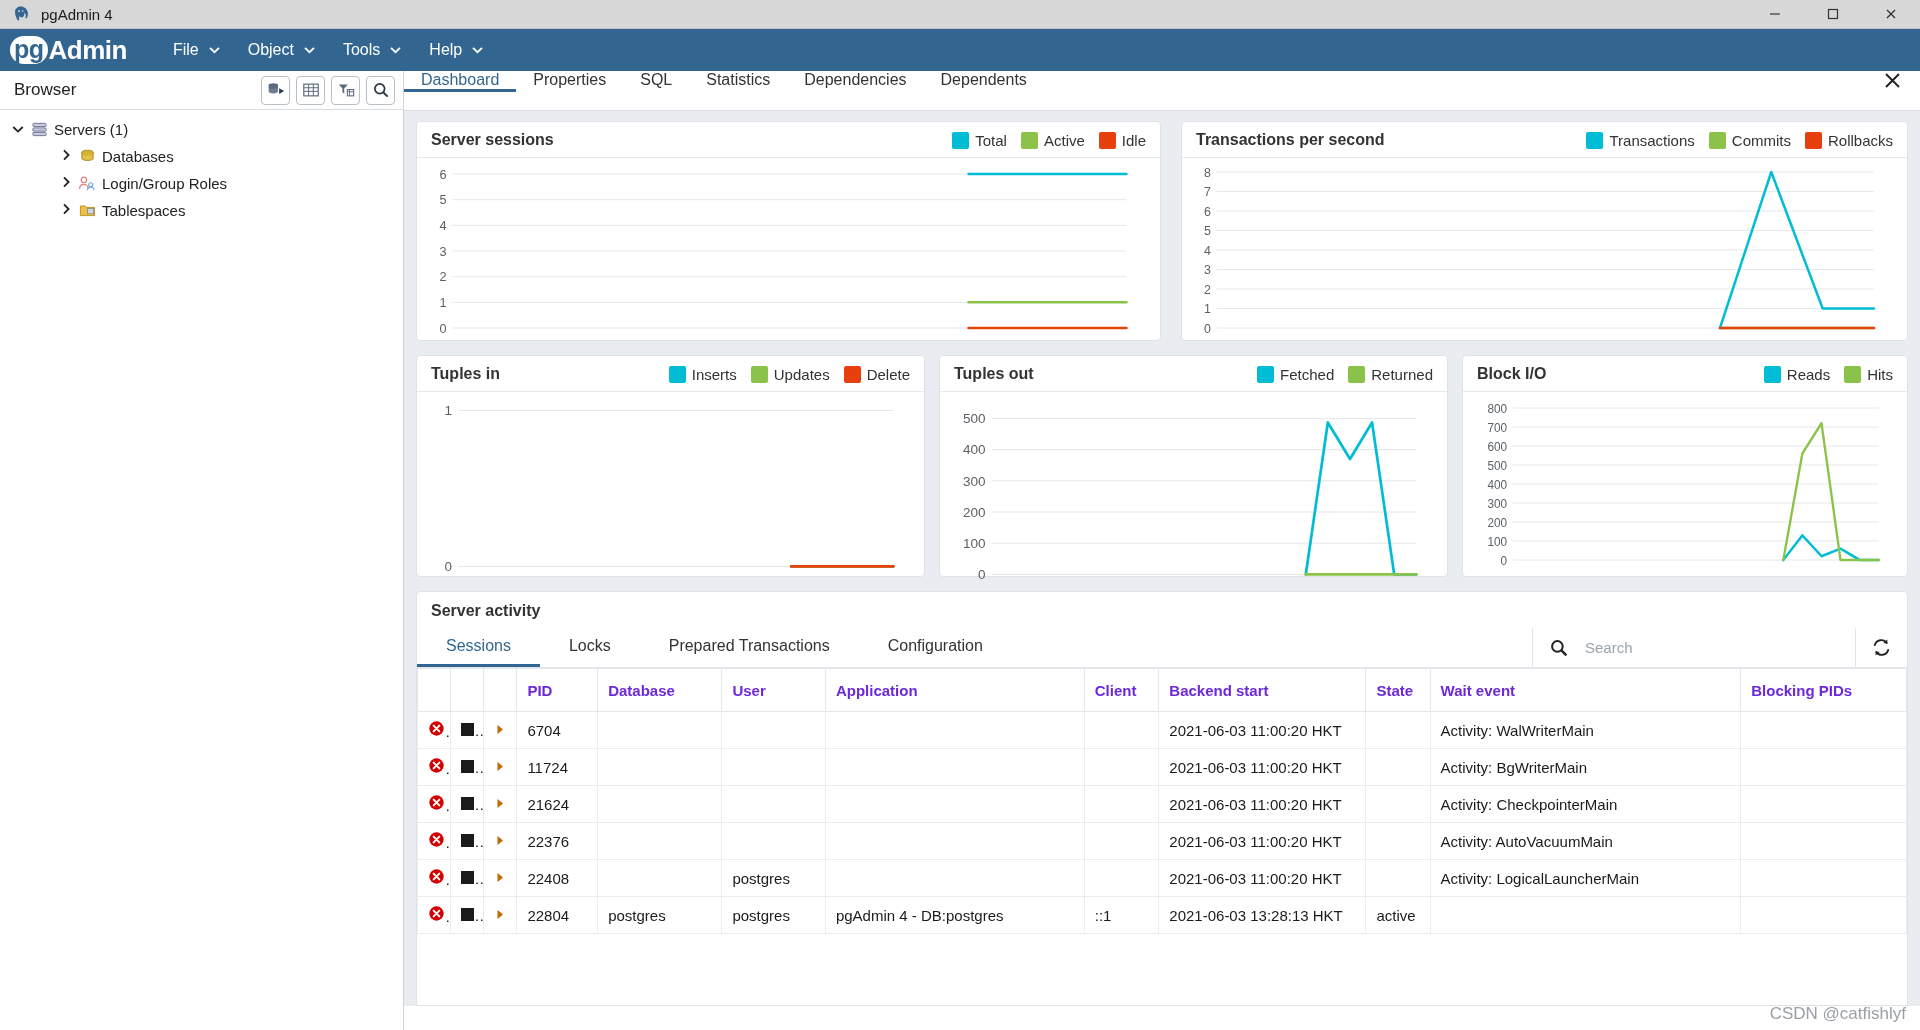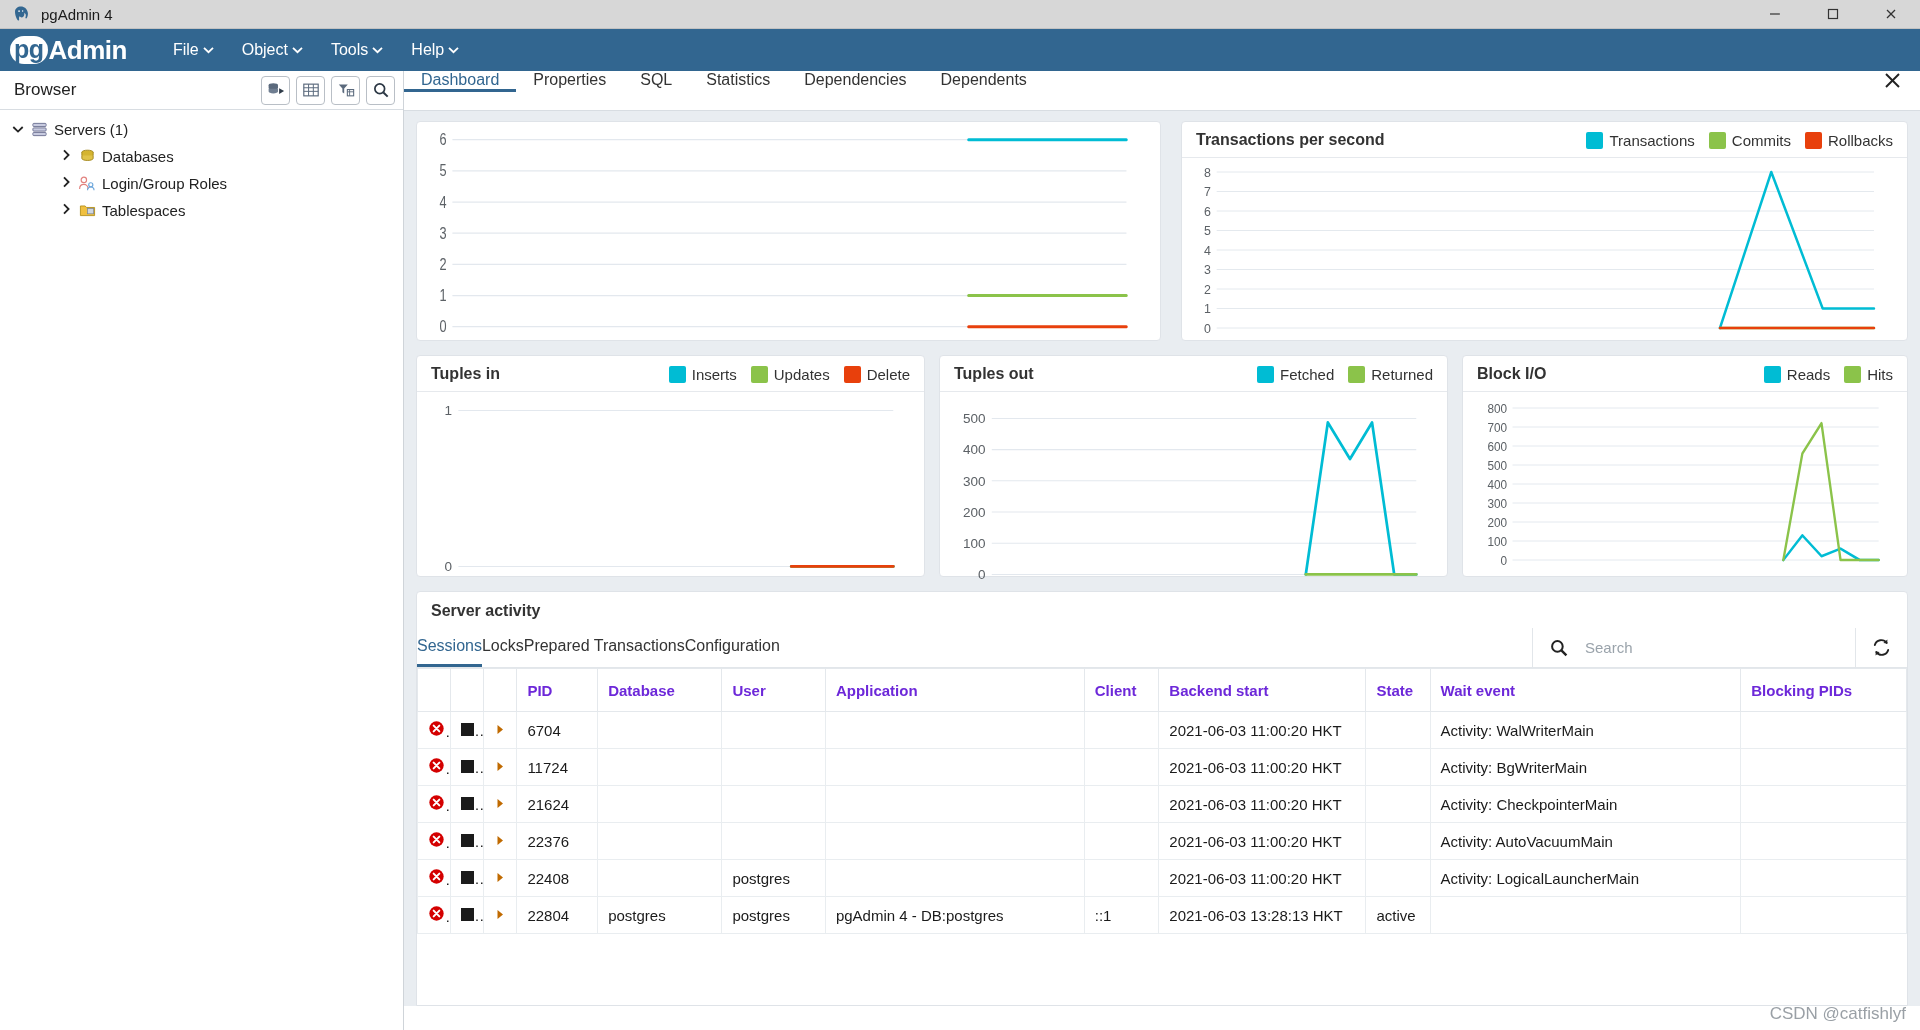--- a/index.html
+++ b/index.html
@@ -30,21 +30,21 @@
     margin-left:10px; display:flex; align-items:center; font-size:26px;
     font-weight:bold; letter-spacing:-0.5px;
   }
   #logo .pg-badge {
     background:#fff; color:#326690; border-radius:14px; padding:0 4px 1px 4px;
     font-weight:bold; font-size:25px; line-height:27px; margin-right:1px;
   }
   #logo .admin-word { color:#fff; font-size:26px; font-weight:bold; }
   #menubar .menu-items { display:flex; margin-left:32px; }
   .menu-item {
-    display:flex; align-items:center; gap:4px; padding:6px 14px;
+    display:flex; align-items:center; gap:10px; padding:6px 14px;
     font-size:16px; color:#ffffff; border-radius:3px;
   }
   .caret { font-size:10px; display:inline-block; }
 
   
   #workspace { display:flex; height:calc(1030px - 29px - 42px); }
 
   
   #sidebar { width:404px; border-right:1px solid #cfd4d9; display:flex; flex-direction:column; background:#fff; }
   #browser-header {
@@ -94,21 +94,21 @@
   .legend-entry { display:flex; align-items:center; gap:6px; margin-left:8px; }
   .legend-swatch { width:17px; height:17px; border-radius:2px; display:inline-block; }
   .legend-label { font-size:15px; color:#333; }
   .card-body { flex:1; position:relative; padding:8px 12px 6px 6px; }
   .chart-svg { width:100%; height:100%; display:block; }
 
   
   #activity { background:#fff; border:1px solid #dfe3e8; border-top-left-radius:4px; border-top-right-radius:4px; margin-top:14px; height:calc(100% - 220px - 222px - 28px); display:flex; flex-direction:column; }
   #activity-head { padding:10px 14px 8px 14px; font-size:16px; font-weight:bold; color:#333; }
   #activity-tabs { display:flex; align-items:stretch; border-bottom:1px solid #e2e6ea; height:40px; }
-  .atab { display:flex; align-items:center; padding:0 0; font-size:16px; color:#333; border-bottom:3px solid transparent; }
+  .atab { display:flex; align-items:center; padding:0 29px; font-size:16px; color:#333; border-bottom:3px solid transparent; }
   .atab.active { color:#326690; border-bottom-color:#326690; }
   #activity-search { margin-left:auto; display:flex; align-items:center; border-left:1px solid #e2e6ea; }
   #search-icon-box { width:52px; display:flex; align-items:center; justify-content:center; }
   #search-input { border:none; outline:none; font-size:15px; width:270px; color:#7f1d1d; font-family:"Liberation Sans", sans-serif; }
   #search-input::placeholder { color:#9aa3ab; }
   #refresh-box { width:52px; display:flex; align-items:center; justify-content:center; border-left:1px solid #e2e6ea; height:40px; }
 
   #grid-wrap { flex:1; overflow:hidden; }
   table.grid { width:100%; border-collapse:collapse; table-layout:fixed; }
   table.grid th {
@@ -325,20 +325,37 @@
             <line x1="16" y1="3" x2="3" y2="16" stroke="#222" stroke-width="1.9"></line>
           </svg>
       </div>
     </div>
 
     <div id="dashboard">
 
       <div class="row1">
 
         <div class="card" style="flex:0 0 745px;">
+          <div class="card-head">
+            <div class="card-title">Server sessions</div>
+            <div class="legend">
+              <span class="legend-entry">
+                <span class="legend-swatch" style="background:#00bcd4"></span>
+                <span class="legend-label">Total</span>
+              </span>
+              <span class="legend-entry">
+                <span class="legend-swatch" style="background:#8bc34a"></span>
+                <span class="legend-label">Active</span>
+              </span>
+              <span class="legend-entry">
+                <span class="legend-swatch" style="background:#e8400c"></span>
+                <span class="legend-label">Idle</span>
+              </span>
+            </div>
+          </div>
           <div class="card-body">
             <svg class="chart-svg" viewBox="0 0 740 168" preserveAspectRatio="none">
               <g id="ss-grid">
                   <line x1="30" y1="162" x2="718" y2="162" stroke="#e3e8ee" stroke-width="1"></line>
                   <line x1="30" y1="136.33333333333334" x2="718" y2="136.33333333333334" stroke="#e3e8ee" stroke-width="1"></line>
                   <line x1="30" y1="110.66666666666667" x2="718" y2="110.66666666666667" stroke="#e3e8ee" stroke-width="1"></line>
                   <line x1="30" y1="85" x2="718" y2="85" stroke="#e3e8ee" stroke-width="1"></line>
                   <line x1="30" y1="59.33333333333334" x2="718" y2="59.33333333333334" stroke="#e3e8ee" stroke-width="1"></line>
                   <line x1="30" y1="33.66666666666666" x2="718" y2="33.66666666666666" stroke="#e3e8ee" stroke-width="1"></line>
                   <line x1="30" y1="8" x2="718" y2="8" stroke="#e3e8ee" stroke-width="1"></line>

